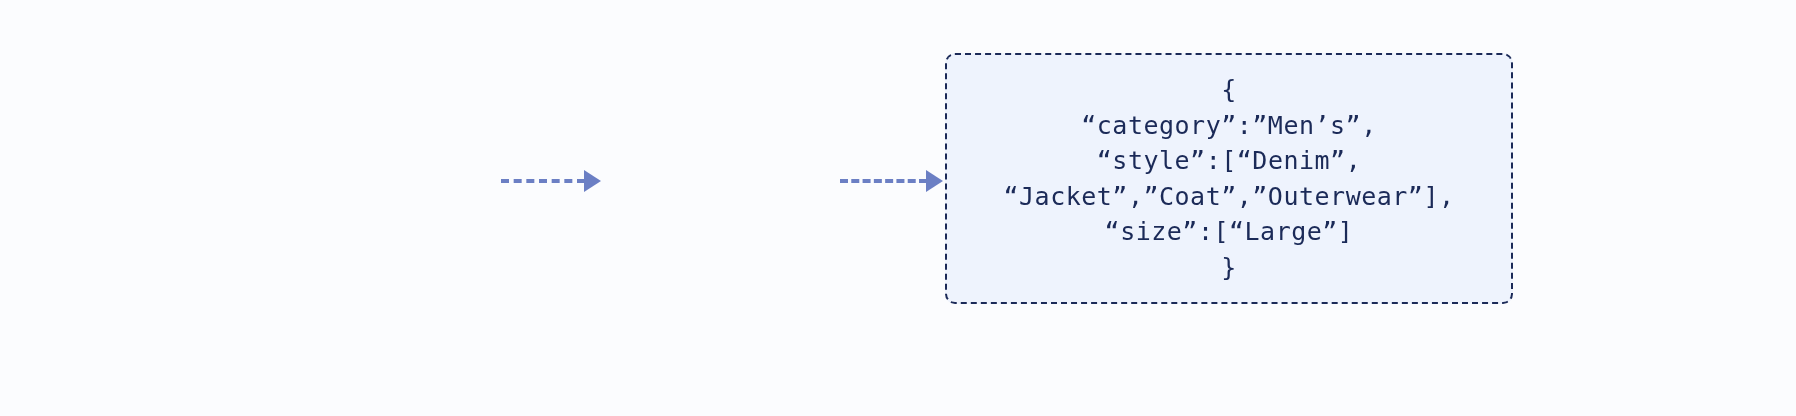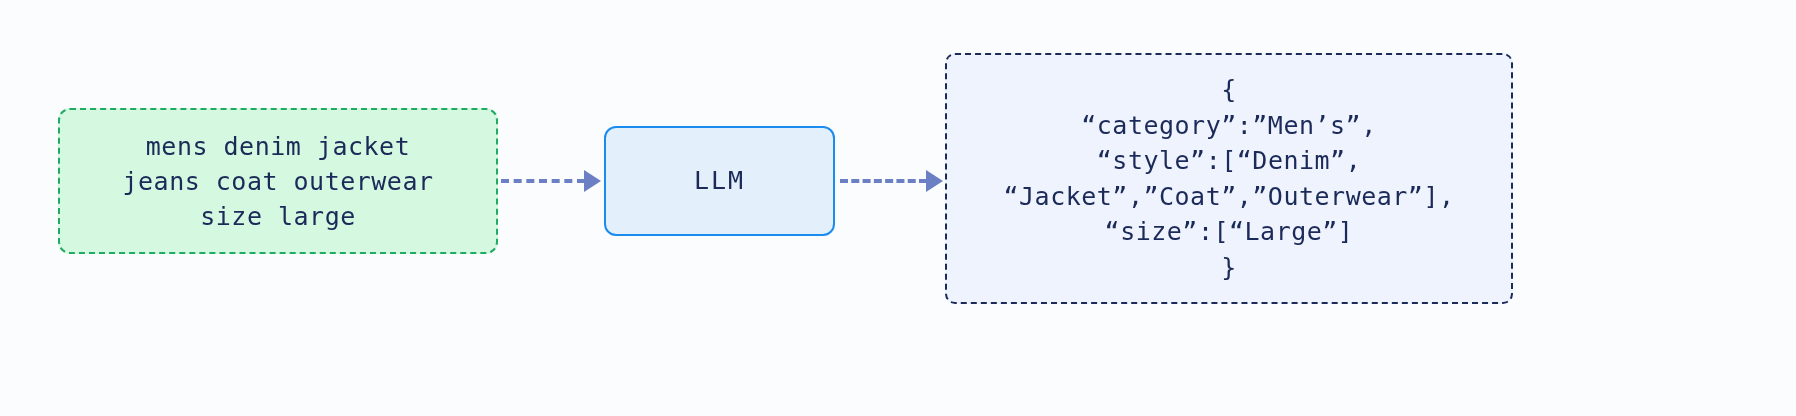--- a/index.html
+++ b/index.html
@@ -109,34 +109,26 @@
     left: 840px;
     top: 169px;
     width: 103px;
   }
 </style>
 </head>
 <body>
 
 <div id="canvas">
 
-  <div class="node" id="input-node">
-    <div class="node-text">mens denim jacket
-jeans coat outerwear
-size large</div>
-  </div>
 
   <div class="arrow" id="arrow-input-llm">
     <div class="shaft"></div>
     <div class="head"></div>
   </div>
 
-  <div class="node" id="llm-node">
-    <div class="node-text">LLM</div>
-  </div>
 
   <div class="arrow" id="arrow-llm-output">
     <div class="shaft"></div>
     <div class="head"></div>
   </div>
 
   <div class="node" id="output-node">
     <div class="node-text">{
 “category”:”Men’s”,
 “style”:[“Denim”,

